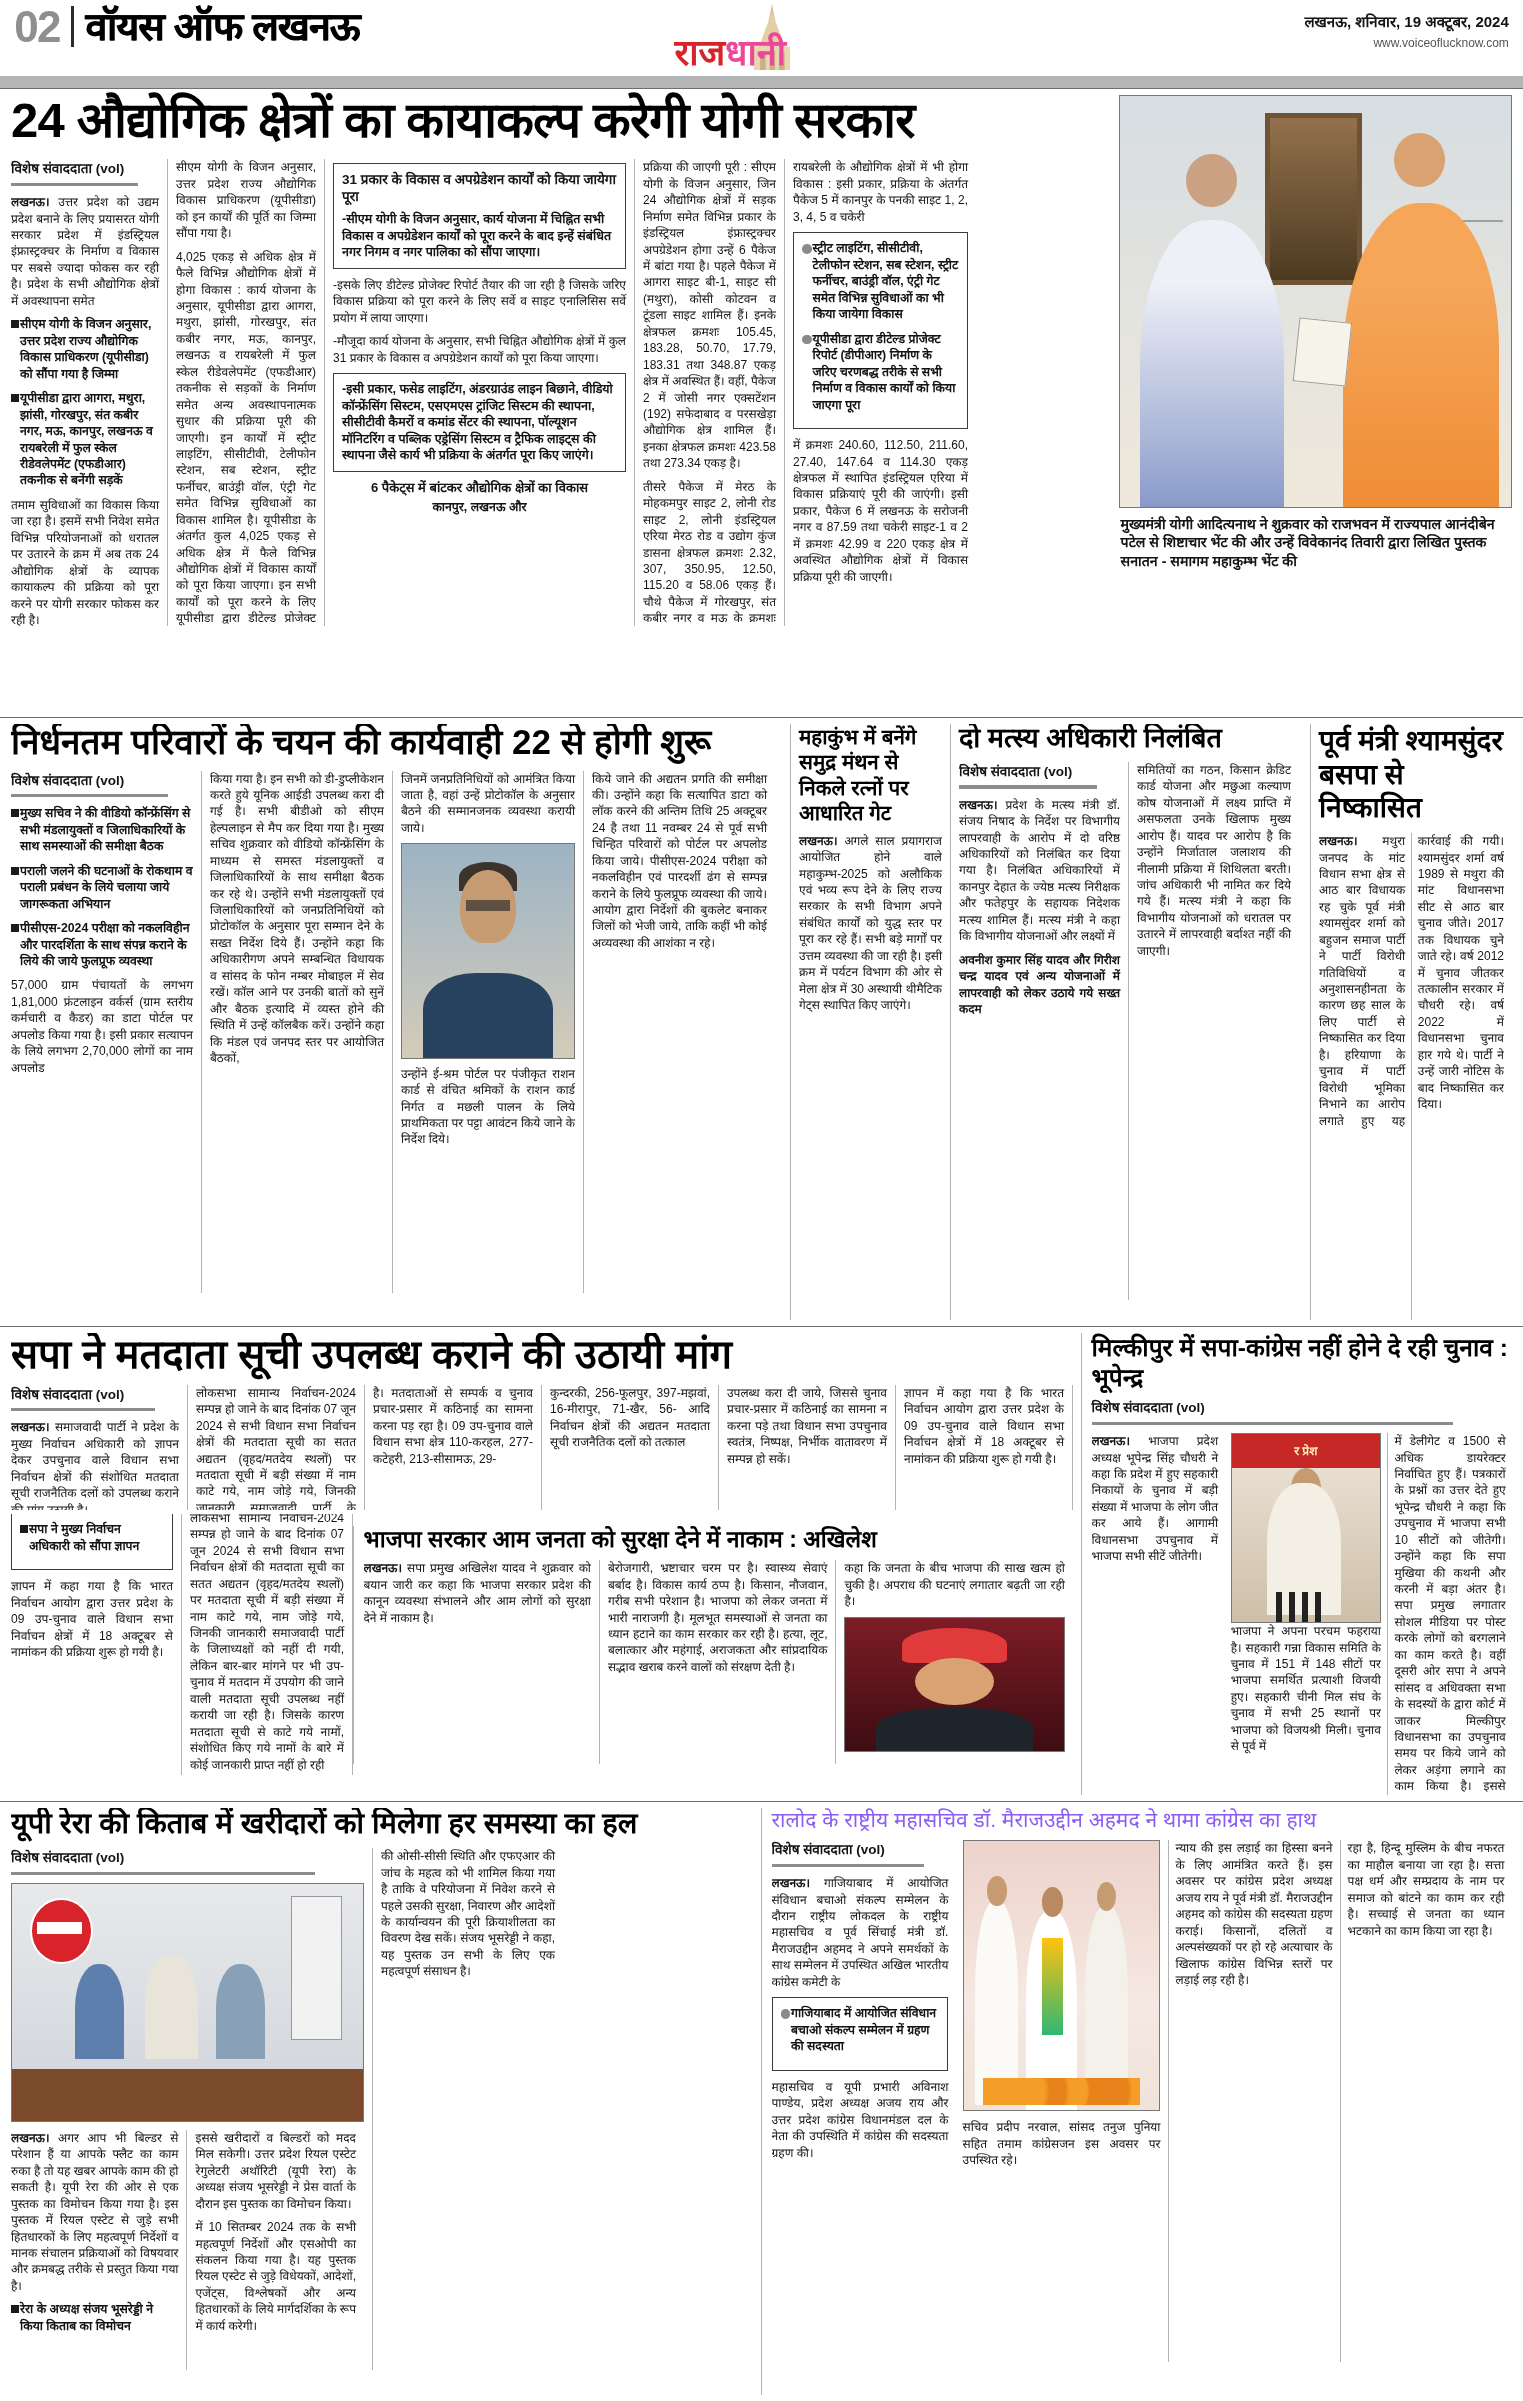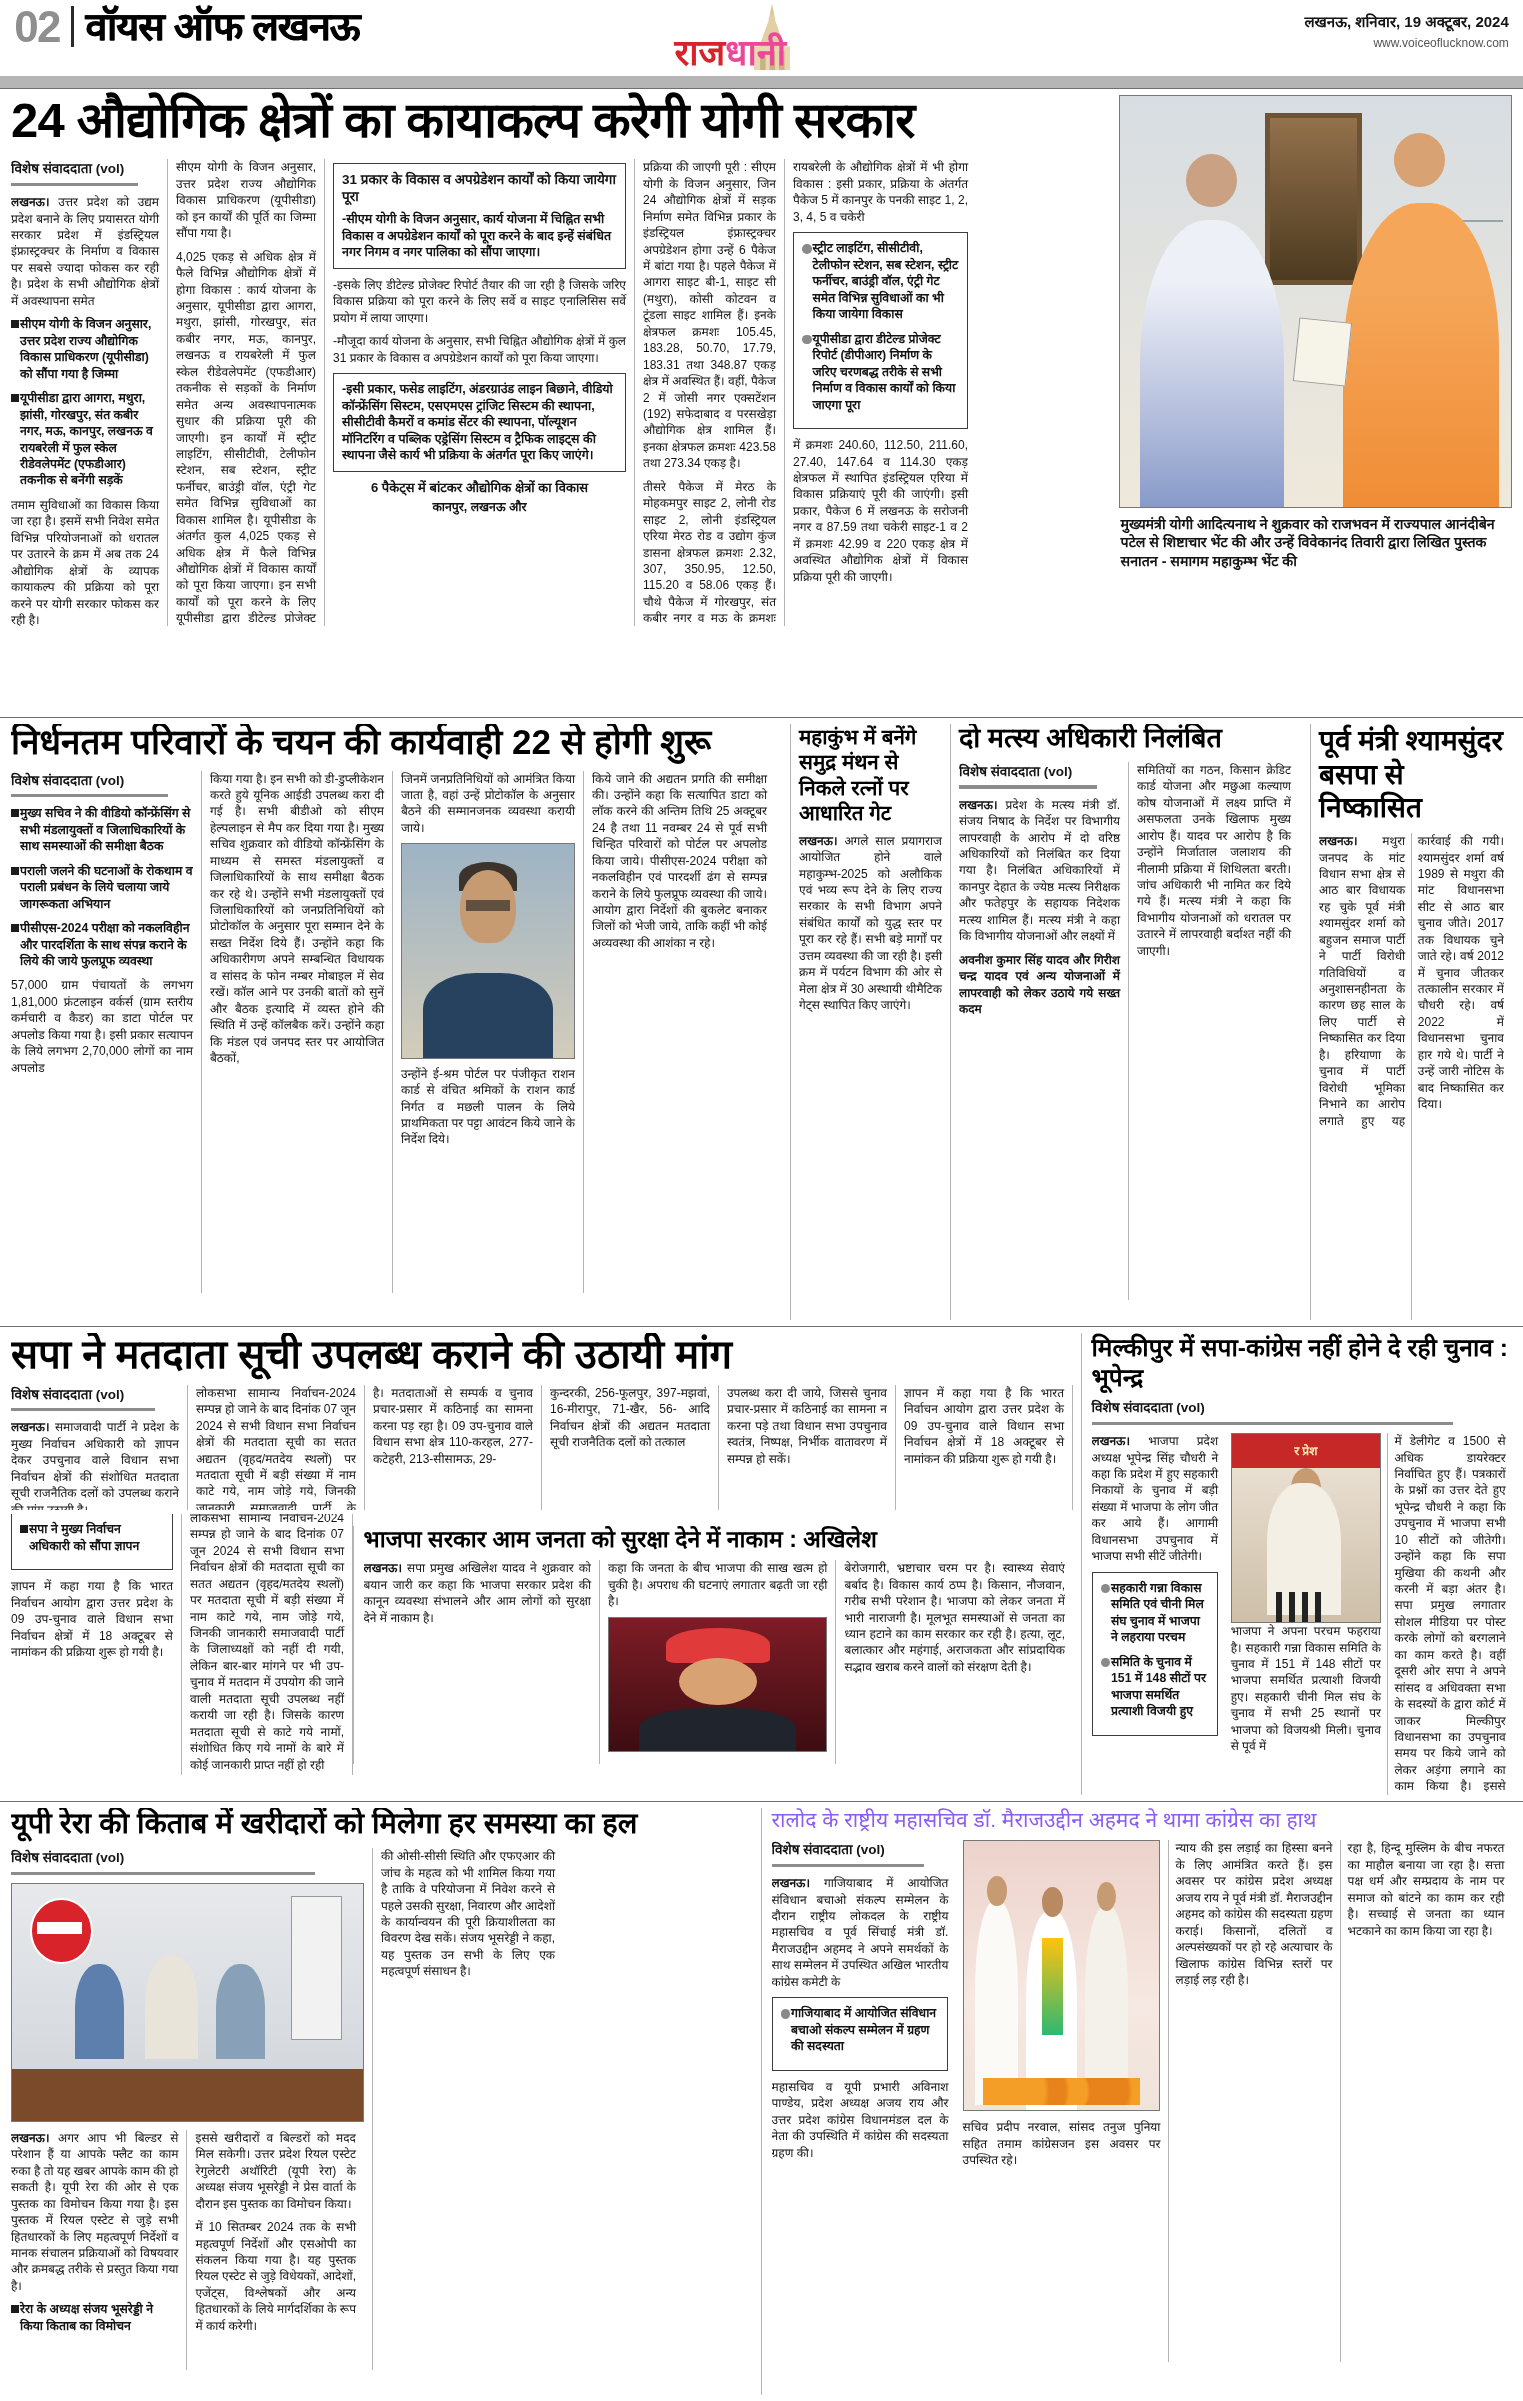--- a/index.html
+++ b/index.html
@@ -371,51 +371,41 @@
             <p class="bt">लोकसभा सामान्य निर्वाचन-2024 सम्पन्न हो जाने के बाद दिनांक 07 जून 2024 से सभी विधान सभा निर्वाचन क्षेत्रों की मतदाता सूची का सतत अद्यतन (वृहद/मतदेय स्थलों) पर मतदाता सूची में बड़ी संख्या में नाम काटे गये, नाम जोड़े गये, जिनकी जानकारी समाजवादी पार्टी के जिलाध्यक्षों को नहीं दी गयी, लेकिन बार-बार मांगने पर भी उप-चुनाव में मतदान में उपयोग की जाने वाली मतदाता सूची उपलब्ध नहीं करायी जा रही है। जिसके कारण मतदाता सूची से काटे गये नामों, संशोधित किए गये नामों के बारे में कोई जानकारी प्राप्त नहीं हो रही</p>
           </div>
         </div>
         <div class="art-ak">
           <h3 class="h-ak">भाजपा सरकार आम जनता को सुरक्षा देने में नाकाम : अखिलेश</h3>
           <div class="ak-body">
             <div class="akcol">
               <p class="bt"><span class="lead-city">लखनऊ।</span> <span>सपा प्रमुख अखिलेश यादव ने शुक्रवार को बयान जारी कर कहा कि भाजपा सरकार प्रदेश की कानून व्यवस्था संभालने और आम लोगों को सुरक्षा देने में नाकाम है।</span></p>
             </div>
             <div class="akcol">
+              <p class="bt">बेरोजगारी, भ्रष्टाचार चरम पर है। स्वास्थ्य सेवाएं बर्बाद है। विकास कार्य ठप्प है। किसान, नौजवान, गरीब सभी परेशान है। भाजपा को लेकर जनता में भारी नाराजगी है। मूलभूत समस्याओं से जनता का ध्यान हटाने का काम सरकार कर रही है। हत्या, लूट, बलात्कार और महंगाई, अराजकता और सांप्रदायिक सद्भाव खराब करने वालों को संरक्षण देती है।</p>
+            </div>
+            <div class="akcol">
               <p class="bt">कहा कि जनता के बीच भाजपा की साख खत्म हो चुकी है। अपराध की घटनाएं लगातार बढ़ती जा रही है।</p>
               <div class="photo photo-akh">
                 <div class="akh-cap"></div>
                 <div class="akh-face"></div>
                 <div class="akh-body"></div>
               </div>
-            </div>
-            <div class="akcol">
-              <p class="bt">बेरोजगारी, भ्रष्टाचार चरम पर है। स्वास्थ्य सेवाएं बर्बाद है। विकास कार्य ठप्प है। किसान, नौजवान, गरीब सभी परेशान है। भाजपा को लेकर जनता में भारी नाराजगी है। मूलभूत समस्याओं से जनता का ध्यान हटाने का काम सरकार कर रही है। हत्या, लूट, बलात्कार और महंगाई, अराजकता और सांप्रदायिक सद्भाव खराब करने वालों को संरक्षण देती है।</p>
             </div>
           </div>
         </div>
       </div>
     </article>
     <article class="art-f">
       <h2 class="h-f">मिल्कीपुर में सपा-कांग्रेस नहीं होने दे रही चुनाव : भूपेन्द्र</h2>
       <div class="byline">विशेष संवाददाता (vol)</div>
       <div class="byline-rule"></div>
       <div class="f-body">
         <div class="fcol fc1">
           <p class="bt"><span class="lead-city">लखनऊ।</span> <span>भाजपा प्रदेश अध्यक्ष भूपेन्द्र सिंह चौधरी ने कहा कि प्रदेश में हुए सहकारी निकायों के चुनाव में बड़ी संख्या में भाजपा के लोग जीत कर आये हैं। आगामी विधानसभा उपचुनाव में भाजपा सभी सीटें जीतेगी।</span></p>
-          <div class="nbox">
-            <div class="bi">
-                <span class="dot"></span>
-                <span class="bi-txt">सहकारी गन्ना विकास समिति एवं चीनी मिल संघ चुनाव में भाजपा ने लहराया परचम</span>
-              </div>
-            <div class="bi">
-                <span class="dot"></span>
-                <span class="bi-txt">समिति के चुनाव में 151 में 148 सीटों पर भाजपा समर्थित प्रत्याशी विजयी हुए</span>
-              </div>
-          </div>
         </div>
         <div class="fcol fc2">
           <div class="photo photo-bh">
             <div class="bh-banner">र प्रेश</div>
             <div class="bh-head"></div>
             <div class="bh-man"></div>
             <div class="bh-mics"></div>
           </div>
           <p class="bt">भाजपा ने अपना परचम फहराया है। सहकारी गन्ना विकास समिति के चुनाव में 151 में 148 सीटों पर भाजपा समर्थित प्रत्याशी विजयी हुए। सहकारी चीनी मिल संघ के चुनाव में सभी 25 स्थानों पर भाजपा को विजयश्री मिली। चुनाव से पूर्व में</p>
         </div>

